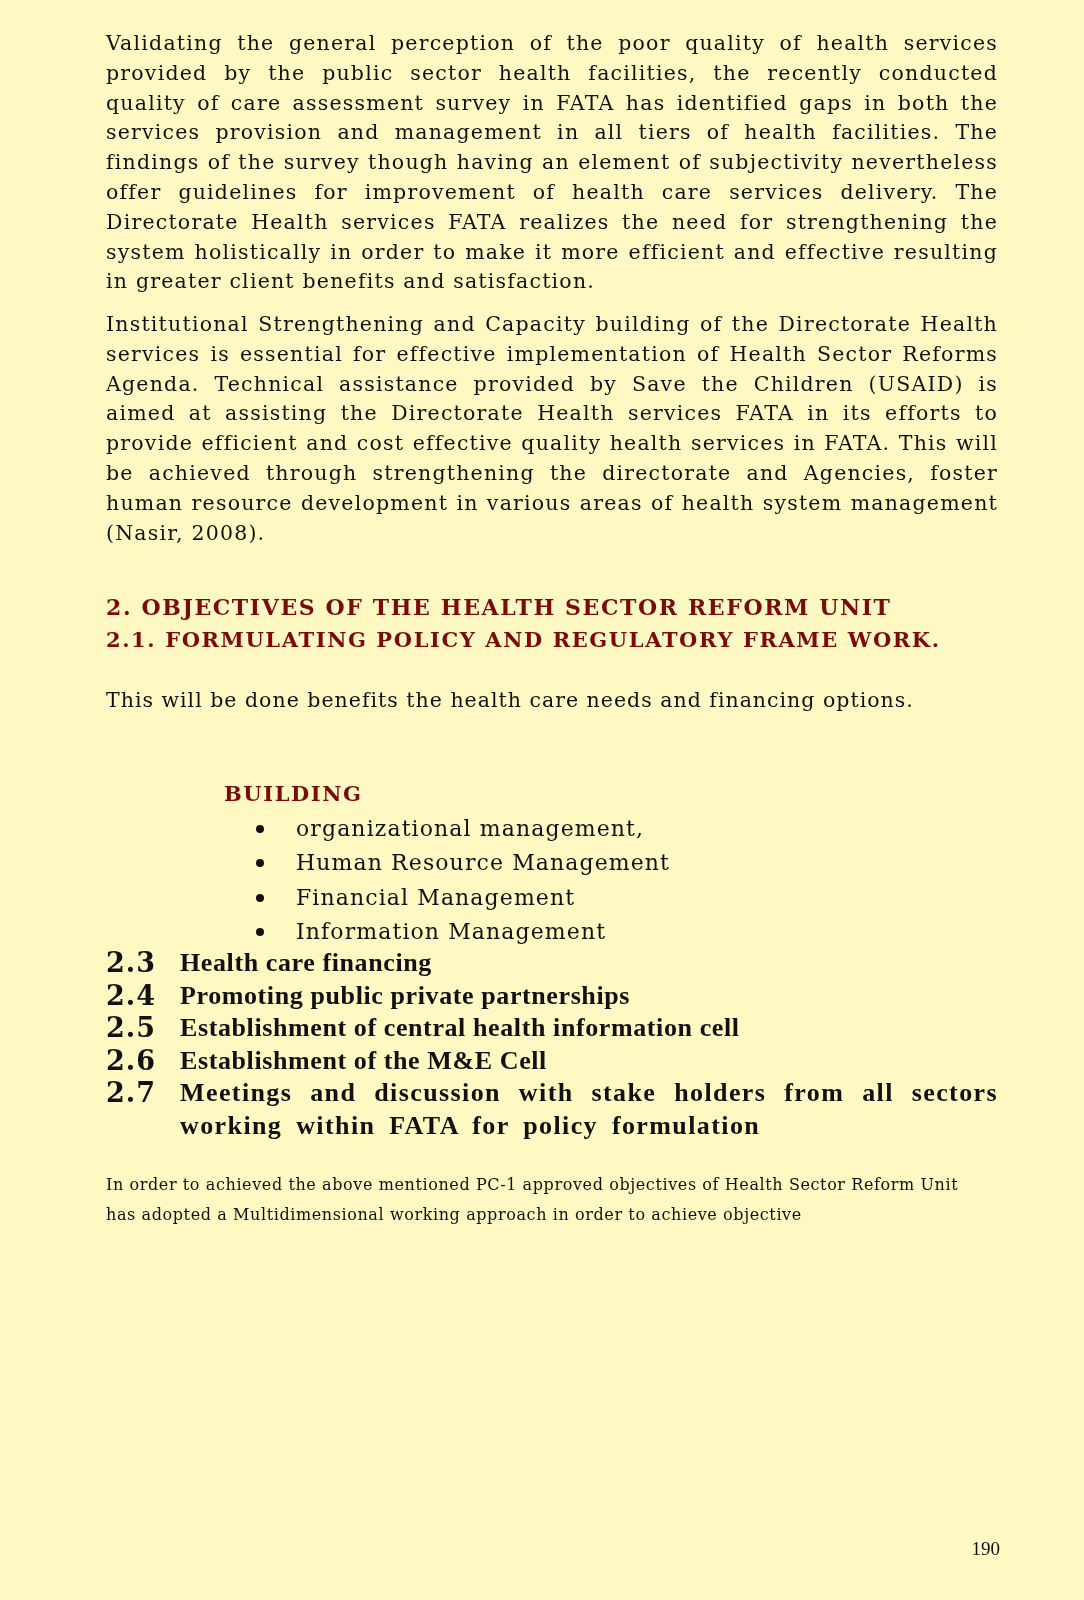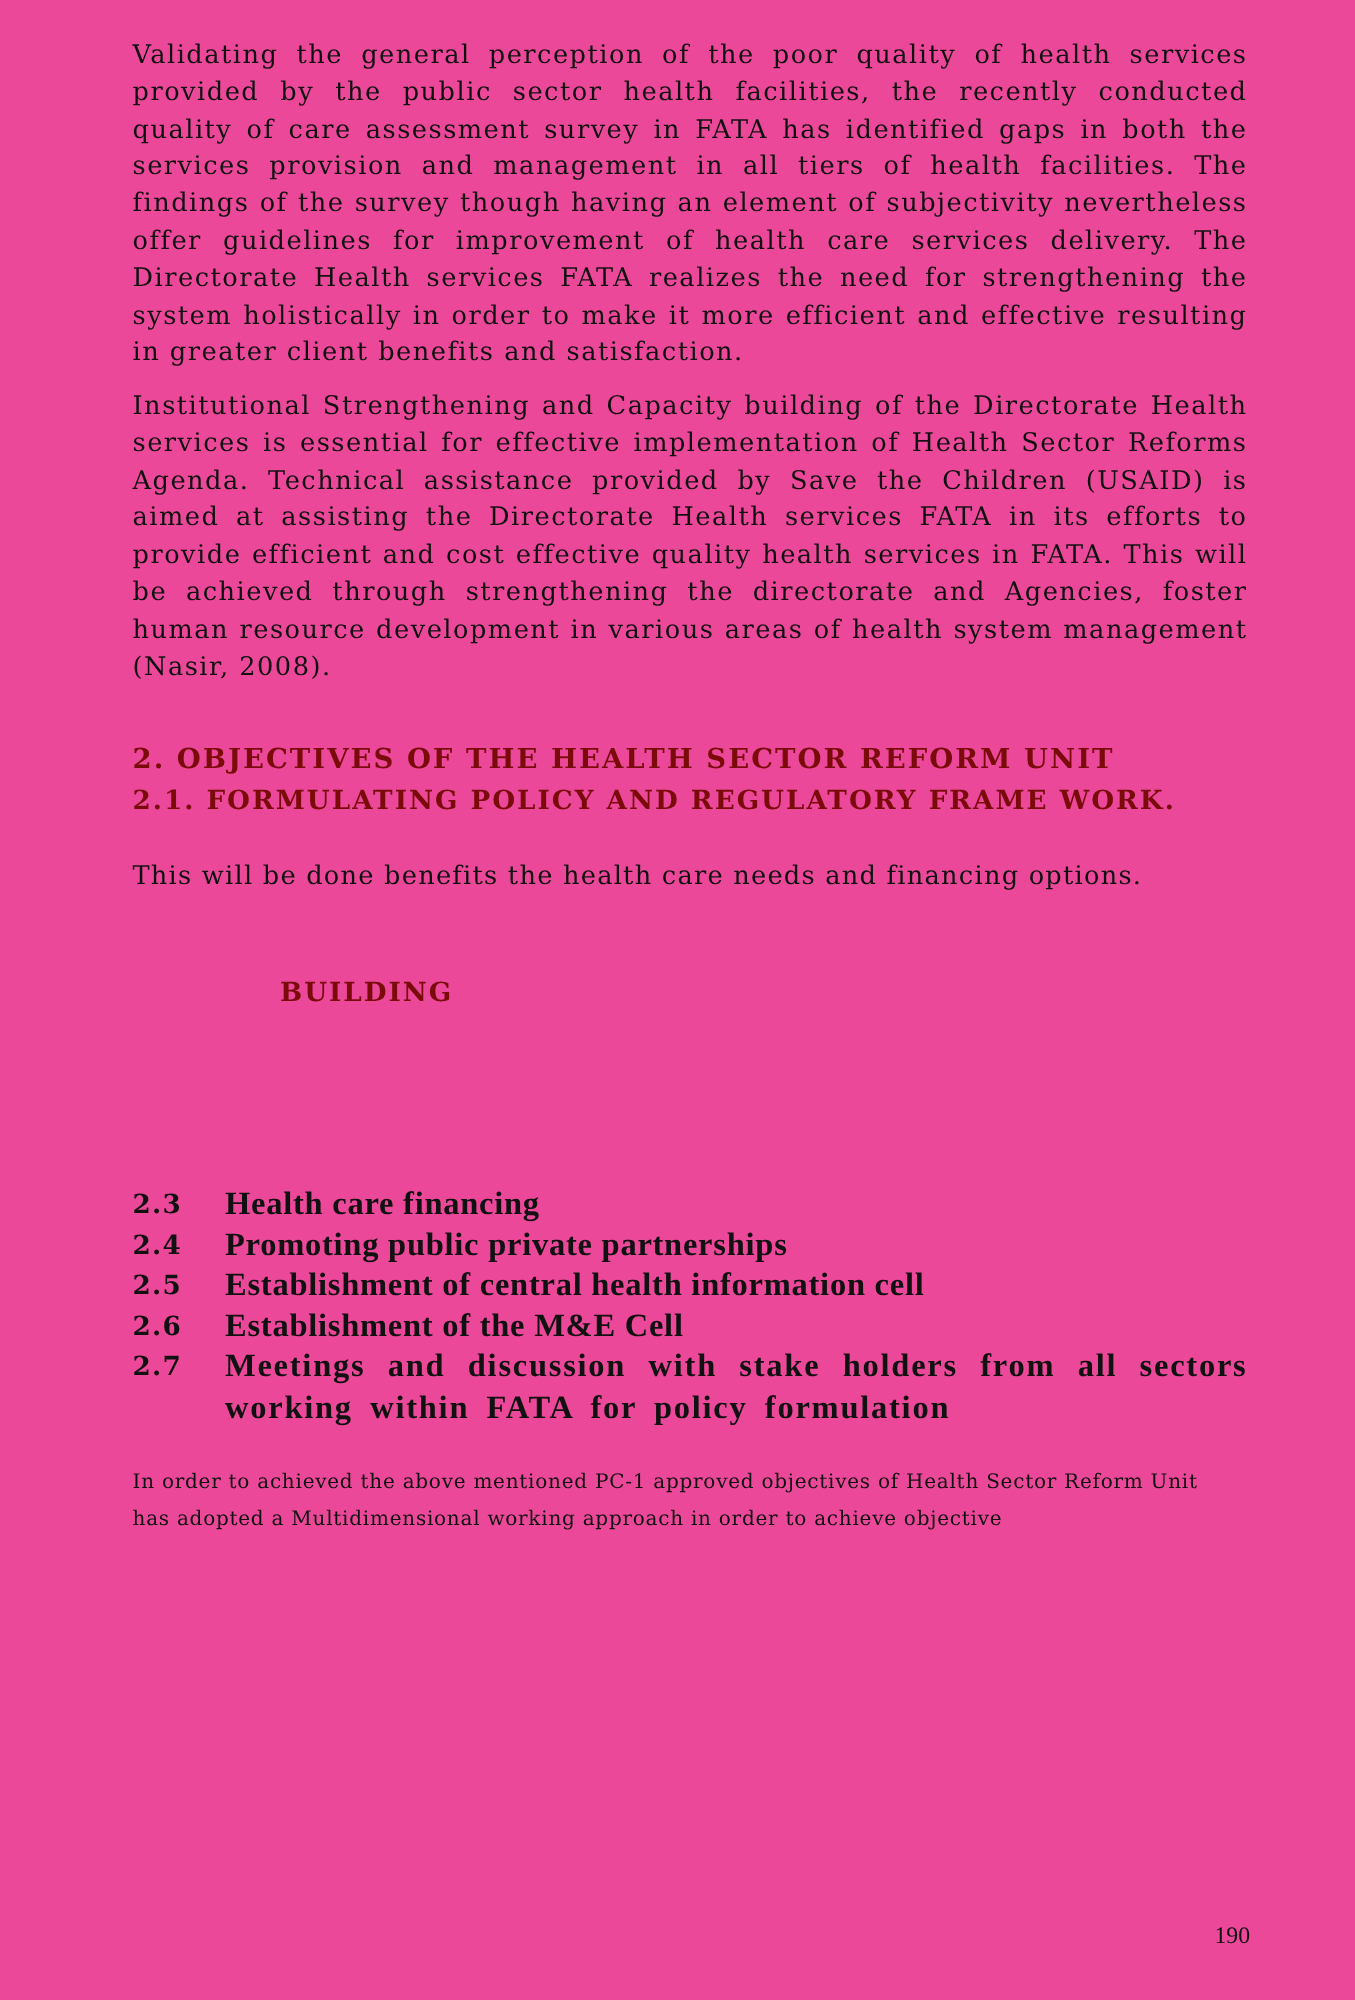--- a/index.html
+++ b/index.html
@@ -1,17 +1,17 @@
 <!DOCTYPE html>
 <html><head>
   <meta charset="utf-8">
   <style>
     html, body { margin: 0; padding: 0; background: #ffffff; }
     body { width: 1084px; height: 1600px; position: relative; overflow: hidden; }
-    .page { position: absolute; left: 0; top: 0; width: 1084px; height: 1600px; background: #ec4899; }
+    .page { position: absolute; left: 0; top: 0; width: 1084px; height: 1600px; background: #fef9c3; }
     .body-text {
       position: absolute; left: 106px; width: 892px;
       font-family: "DejaVu Serif", serif; font-size: 20.5px; line-height: 29.8px;
       color: #111; text-align: justify; letter-spacing: 1.2px; margin: 0;
     }
     .body-text.last-left { text-align-last: left; }
     .p1 { top: 29px; }
     .p2 { top: 310px; }
     .heading {
       position: absolute; left: 106px; margin: 0;
@@ -30,21 +30,21 @@
     .bullets li {
       font-family: "DejaVu Serif", serif; font-size: 22px; line-height: 34.3px; color: #111;
       letter-spacing: 1.1px; white-space: nowrap; display: flex; align-items: center;
     }
     .bullet-dot { display: inline-block; width: 8px; height: 8px; border-radius: 50%; background: #111; margin-right: 32px; margin-left: 6px; }
     .numlist { position: absolute; left: 106px; top: 947px; width: 892px; margin: 0; padding: 0; list-style: none; }
     .numlist li {
       display: flex; font-family: "Liberation Serif", serif; font-weight: bold; font-size: 26px;
       line-height: 32.6px; color: #111;
     }
-    .numlist .num { width: 74px; flex: 0 0 74px; font-family: "DejaVu Serif", serif; font-size: 21px; letter-spacing: 1px; }
+    .numlist .num { width: 74px; flex: 0 0 74px; font-family: "DejaVu Serif", serif; font-size: 27px; letter-spacing: 1px; }
     .numlist .txt { flex: 1; letter-spacing: 0.6px; }
     .numlist li.wide .txt { text-align: justify; text-align-last: left; letter-spacing: 1.4px; word-spacing: 6px; }
     .p4 {
       position: absolute; left: 106px; top: 1170px; width: 860px; margin: 0;
       font-family: "DejaVu Serif", serif; font-size: 16px; line-height: 30px; color: #111; letter-spacing: 0.6px;
     }
     .page-num {
       position: absolute; right: 84px; top: 1538px;
       font-family: "Liberation Serif", serif; font-size: 19px; color: #111;
     }
@@ -58,20 +58,38 @@
 
   <p class="body-text p2 last-left">Institutional Strengthening and Capacity building of the Directorate Health services is essential for effective implementation of Health Sector Reforms Agenda. Technical assistance provided by Save the Children (USAID) is aimed at assisting the Directorate Health services FATA in its efforts to provide efficient and cost effective quality health services in FATA. This will be achieved through strengthening the directorate and Agencies, foster human resource development in various areas of health system management (Nasir, 2008).</p>
 
   <h2 class="heading h2main">2. OBJECTIVES OF THE HEALTH SECTOR REFORM UNIT</h2>
   <h3 class="heading h21">2.1. FORMULATING POLICY AND REGULATORY FRAME WORK.</h3>
 
   <p class="p3">This will be done benefits the health care needs and financing options.</p>
 
   <h3 class="heading h22b">BUILDING</h3>
 
+  <ul class="bullets">
+    <li>
+        <span class="bullet-dot"></span>
+        <span>organizational management,</span>
+      </li>
+    <li>
+        <span class="bullet-dot"></span>
+        <span>Human Resource Management</span>
+      </li>
+    <li>
+        <span class="bullet-dot"></span>
+        <span>Financial Management</span>
+      </li>
+    <li>
+        <span class="bullet-dot"></span>
+        <span>Information Management</span>
+      </li>
+  </ul>
 
   <ol class="numlist">
     <li>
         <span class="num">2.3</span>
         <span class="txt">Health care financing</span>
       </li>
     <li>
         <span class="num">2.4</span>
         <span class="txt">Promoting public private partnerships</span>
       </li>

